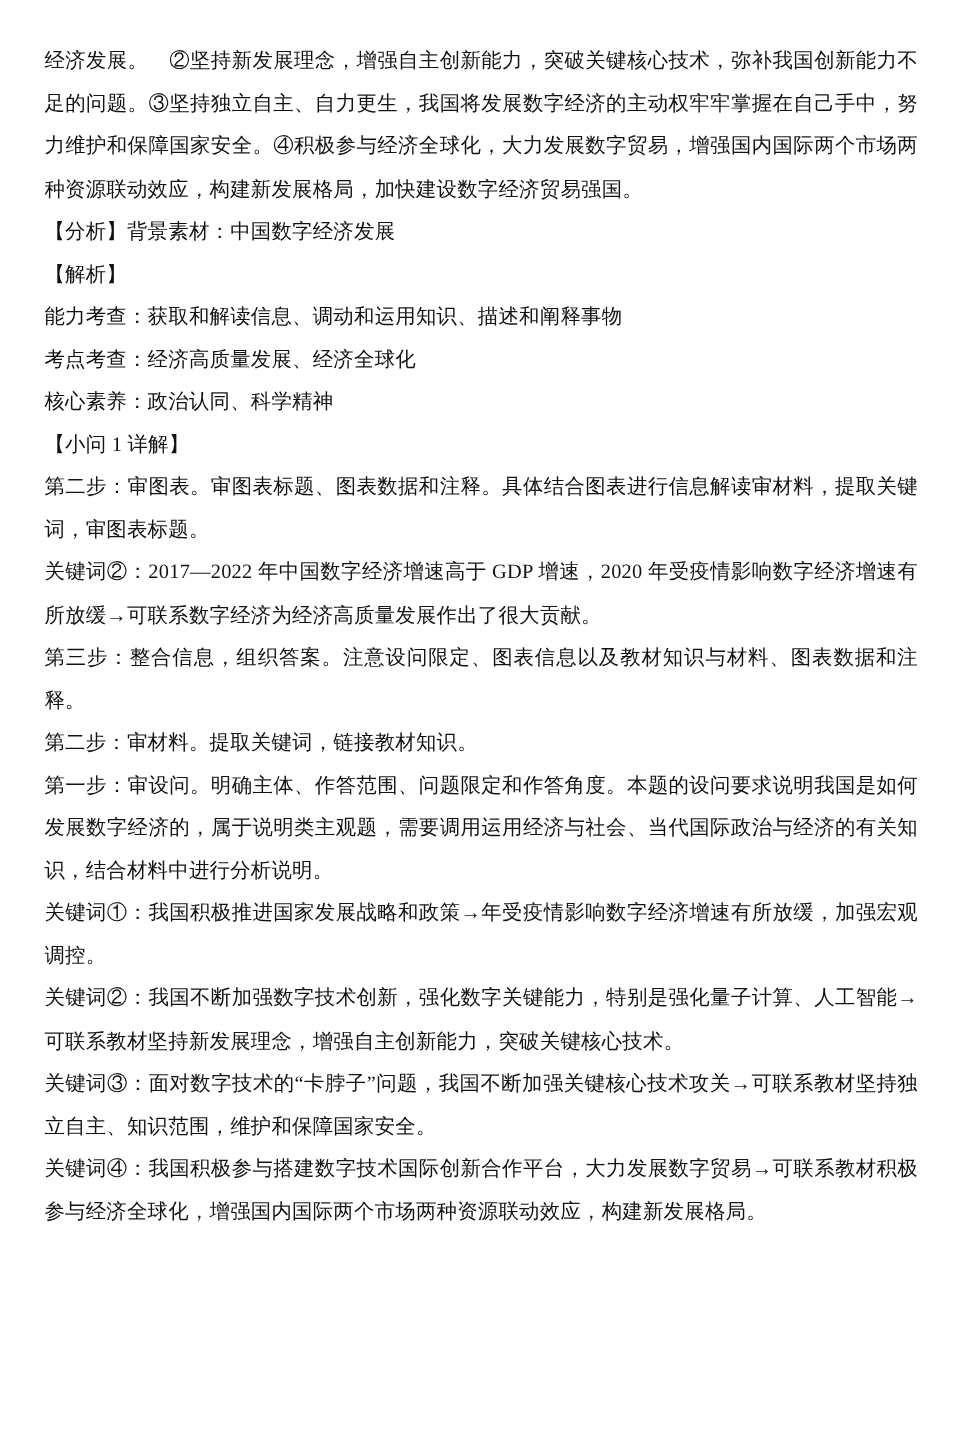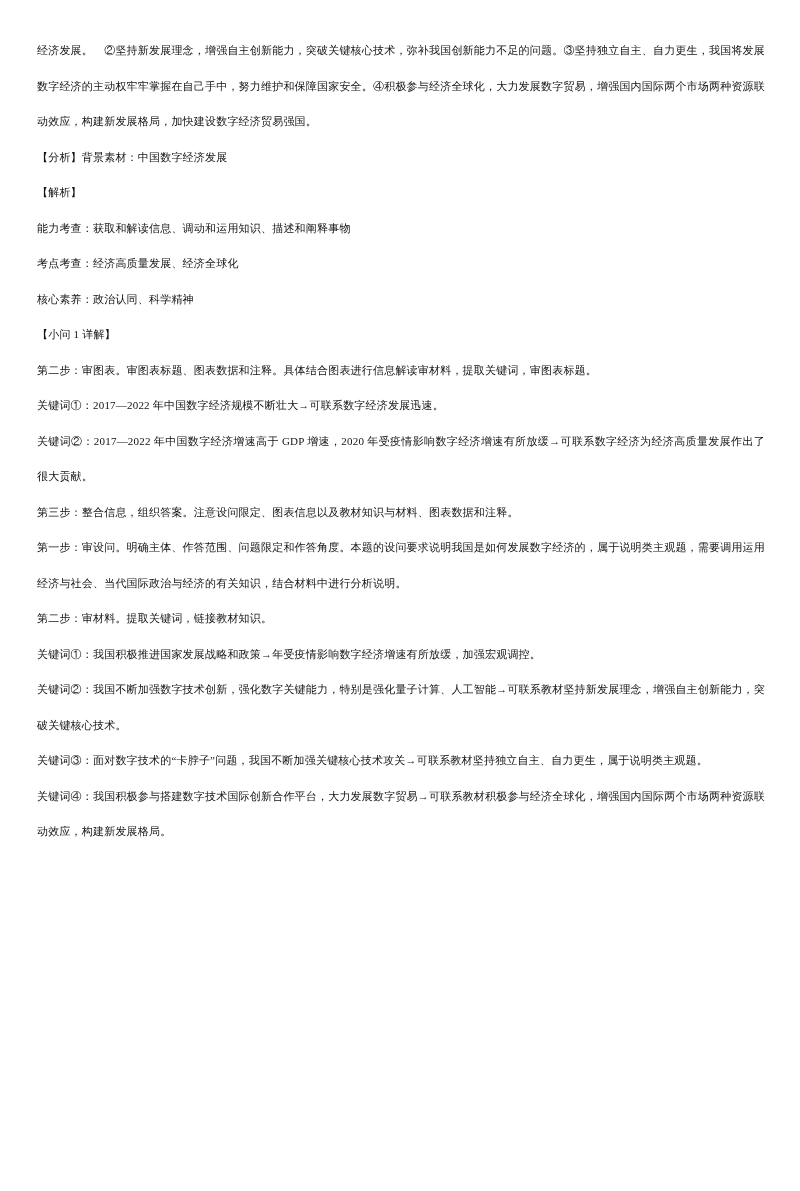--- a/index.html
+++ b/index.html
@@ -8,21 +8,21 @@
     height: 1191px;
     background: #ffffff;
     overflow: hidden;
   }
   .page {
     box-sizing: border-box;
     width: 800px;
     height: 1037px;
     padding: 33px 35px 0 37px;
     font-family: "Liberation Serif", "DejaVu Serif", serif;
-    font-size: 11px;
+    font-size: 17px;
     line-height: 35.5px;
     color: #121212;
     letter-spacing: 0.2px;
   }
   .page p {
     margin: 0;
     padding: 0;
     text-align: justify;
     text-justify: inter-ideograph;
     word-break: break-all;
@@ -33,22 +33,21 @@
 
 <div class="page">
   <p>经济发展。　②坚持新发展理念，增强自主创新能力，突破关键核心技术，弥补我国创新能力不足的问题。③坚持独立自主、自力更生，我国将发展数字经济的主动权牢牢掌握在自己手中，努力维护和保障国家安全。④积极参与经济全球化，大力发展数字贸易，增强国内国际两个市场两种资源联动效应，构建新发展格局，加快建设数字经济贸易强国。</p>
   <p>【分析】背景素材：中国数字经济发展</p>
   <p>【解析】</p>
   <p>能力考查：获取和解读信息、调动和运用知识、描述和阐释事物</p>
   <p>考点考查：经济高质量发展、经济全球化</p>
   <p>核心素养：政治认同、科学精神</p>
   <p>【小问 1 详解】</p>
   <p>第二步：审图表。审图表标题、图表数据和注释。具体结合图表进行信息解读审材料，提取关键词，审图表标题。</p>
-  <p>关键词①：2017—2022 年中国数字经济规模不断壮大→可联系数字经济发展迅速。</p>
   <p>关键词②：2017—2022 年中国数字经济增速高于 GDP 增速，2020 年受疫情影响数字经济增速有所放缓→可联系数字经济为经济高质量发展作出了很大贡献。</p>
   <p>第三步：整合信息，组织答案。注意设问限定、图表信息以及教材知识与材料、图表数据和注释。</p>
+  <p>第二步：审材料。提取关键词，链接教材知识。</p>
   <p>第一步：审设问。明确主体、作答范围、问题限定和作答角度。本题的设问要求说明我国是如何发展数字经济的，属于说明类主观题，需要调用运用经济与社会、当代国际政治与经济的有关知识，结合材料中进行分析说明。</p>
-  <p>第二步：审材料。提取关键词，链接教材知识。</p>
   <p>关键词①：我国积极推进国家发展战略和政策→年受疫情影响数字经济增速有所放缓，加强宏观调控。</p>
   <p>关键词②：我国不断加强数字技术创新，强化数字关键能力，特别是强化量子计算、人工智能→可联系教材坚持新发展理念，增强自主创新能力，突破关键核心技术。</p>
-  <p>关键词③：面对数字技术的“卡脖子”问题，我国不断加强关键核心技术攻关→可联系教材坚持独立自主、自力更生，属于说明类主观题。</p>
+  <p>关键词③：面对数字技术的“卡脖子”问题，我国不断加强关键核心技术攻关→可联系教材坚持独立自主、知识范围，维护和保障国家安全。</p>
   <p>关键词④：我国积极参与搭建数字技术国际创新合作平台，大力发展数字贸易→可联系教材积极参与经济全球化，增强国内国际两个市场两种资源联动效应，构建新发展格局。</p>
 </div>
 
 </body></html>

